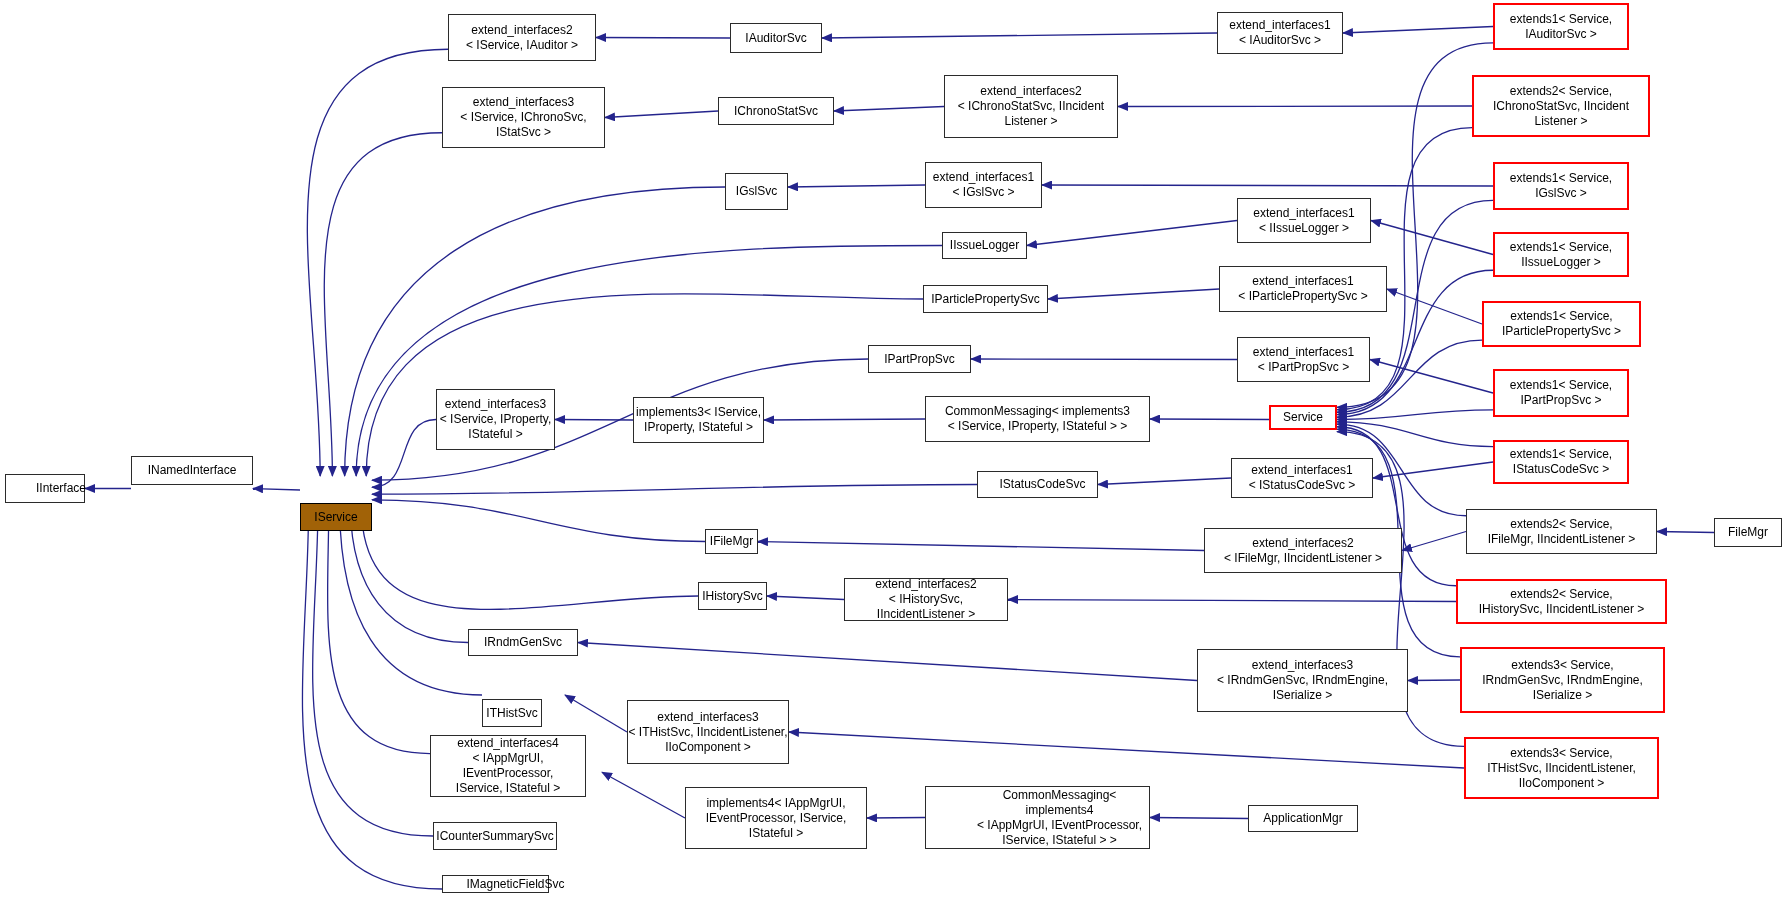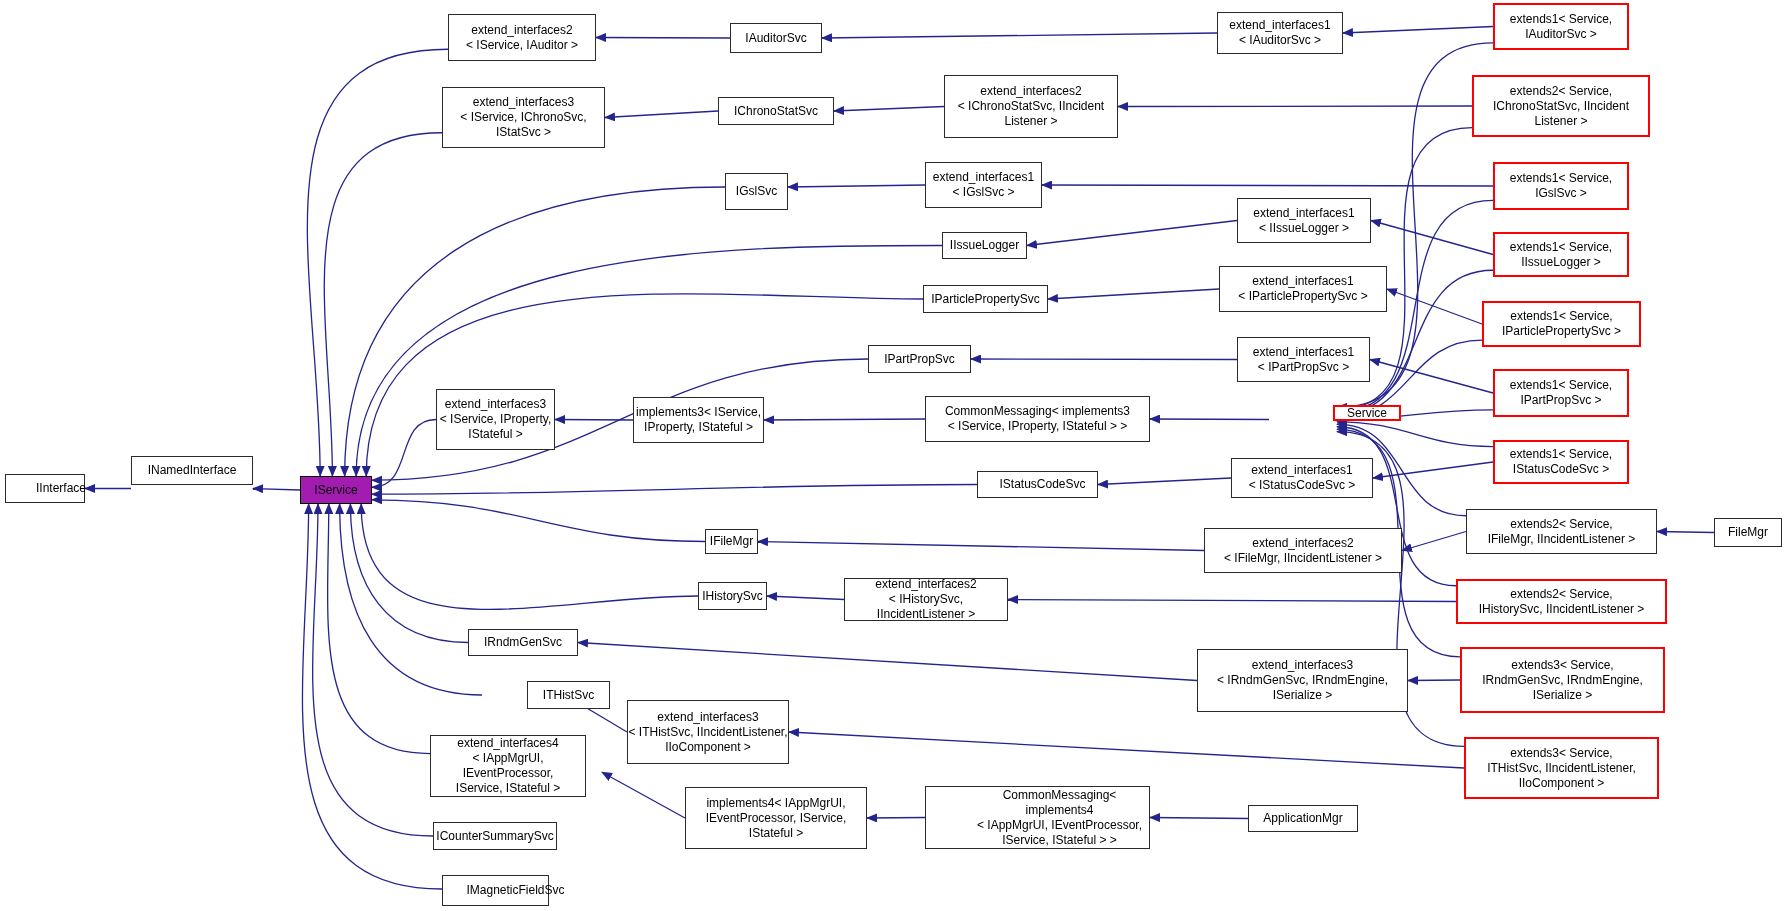--- a/index.html
+++ b/index.html
@@ -4,21 +4,21 @@
 <style>
   html,body{margin:0;padding:0;background:#ffffff;}
   #stage{position:relative;width:1787px;height:911px;background:#ffffff;overflow:hidden;
          font-family:"Liberation Sans","DejaVu Sans",sans-serif;}
   #edges{position:absolute;left:0;top:0;width:1787px;height:911px;}
   .node{position:absolute;display:flex;align-items:center;justify-content:center;
         text-align:center;white-space:pre-line;box-sizing:border-box;
         background:#ffffff;border:1px solid #2b2b2b;color:#000000;
         font-size:12px;line-height:15px;cursor:pointer;}
   .node.red{border:2px solid #ff0000;}
-  .node.current{background:#a21caf;border:1.5px solid #000000;}
+  .node.current{background:#a16207;border:1.5px solid #000000;margin-top:27px;}
 </style>
 </head>
 <body>
 
 <div id="stage">
   <svg id="edges" width="1787" height="911" viewBox="0 0 1787 911" xmlns="http://www.w3.org/2000/svg">
     <defs>
       <marker id="arrow" markerWidth="11" markerHeight="9" refX="10" refY="4.5" orient="auto" markerUnits="userSpaceOnUse">
         <path d="M0,0 L11,4.5 L0,9 z" fill="#24248c"></path>
       </marker>
@@ -113,43 +113,43 @@
       <div class="node" style="left: 868px; top: 345px; width: 103px; height: 28px;">IPartPropSvc</div>
       <div class="node" style="left: 1237px; top: 337px; width: 133px; height: 45px;">extend_interfaces1
 &lt; IPartPropSvc &gt;</div>
       <div class="node" style="left: 436px; top: 389px; width: 119px; height: 61px;">extend_interfaces3
 &lt; IService, IProperty,
 IStateful &gt;</div>
       <div class="node" style="left: 633px; top: 397px; width: 131px; height: 46px;">implements3&lt; IService,
 IProperty, IStateful &gt;</div>
       <div class="node" style="left: 925px; top: 396px; width: 225px; height: 46px;">CommonMessaging&lt; implements3
 &lt; IService, IProperty, IStateful &gt; &gt;</div>
-      <div class="node red" style="left: 1333px; top: 405px; width: 68px; height: 16px; text-align: center;">Service</div>
+      <div class="node red" style="left: 1269px; top: 405px; width: 68px; height: 25px; text-align: center;">Service</div>
       <div class="node" style="left: 977px; top: 471px; width: 121px; height: 27px; padding-left: 10px;">IStatusCodeSvc</div>
       <div class="node" style="left: 1231px; top: 458px; width: 142px; height: 40px;">extend_interfaces1
 &lt; IStatusCodeSvc &gt;</div>
       <div class="node" style="left: 705px; top: 529px; width: 53px; height: 25px;">IFileMgr</div>
       <div class="node" style="left: 1204px; top: 528px; width: 198px; height: 45px;">extend_interfaces2
 &lt; IFileMgr, IIncidentListener &gt;</div>
       <div class="node" style="left: 698px; top: 582px; width: 69px; height: 28px;">IHistorySvc</div>
       <div class="node" style="left: 844px; top: 578px; width: 164px; height: 43px;">extend_interfaces2
 &lt; IHistorySvc, IIncidentListener &gt;</div>
       <div class="node" style="left: 468px; top: 629px; width: 110px; height: 27px;">IRndmGenSvc</div>
       <div class="node" style="left: 1197px; top: 649px; width: 211px; height: 63px;">extend_interfaces3
 &lt; IRndmGenSvc, IRndmEngine,
 ISerialize &gt;</div>
-      <div class="node" style="left: 482px; top: 681px; width: 83px; height: 28px; margin-left: 45px;">ITHistSvc</div>
+      <div class="node" style="left: 482px; top: 699px; width: 60px; height: 28px;">ITHistSvc</div>
       <div class="node" style="left: 627px; top: 700px; width: 162px; height: 64px;">extend_interfaces3
 &lt; ITHistSvc, IIncidentListener,
 IIoComponent &gt;</div>
       <div class="node" style="left: 430px; top: 735px; width: 156px; height: 62px;">extend_interfaces4
 &lt; IAppMgrUI, IEventProcessor,
 IService, IStateful &gt;</div>
       <div class="node" style="left: 433px; top: 822px; width: 124px; height: 28px;">ICounterSummarySvc</div>
-      <div class="node" style="left: 442px; top: 875px; width: 107px; height: 31px; padding-left: 40px;">IMagneticFieldSvc</div>
+      <div class="node" style="left: 442px; top: 875px; width: 107px; height: 18px; padding-left: 40px;">IMagneticFieldSvc</div>
       <div class="node" style="left: 685px; top: 787px; width: 182px; height: 62px;">implements4&lt; IAppMgrUI,
 IEventProcessor, IService,
 IStateful &gt;</div>
       <div class="node" style="left: 925px; top: 786px; width: 225px; height: 63px; padding-left: 44px;">CommonMessaging&lt; implements4
 &lt; IAppMgrUI, IEventProcessor,
 IService, IStateful &gt; &gt;</div>
       <div class="node" style="left: 1248px; top: 805px; width: 110px; height: 27px;">ApplicationMgr</div>
       <div class="node red" style="left: 1493px; top: 3px; width: 136px; height: 47px;">extends1&lt; Service,
 IAuditorSvc &gt;</div>
       <div class="node red" style="left: 1472px; top: 75px; width: 178px; height: 62px;">extends2&lt; Service,

